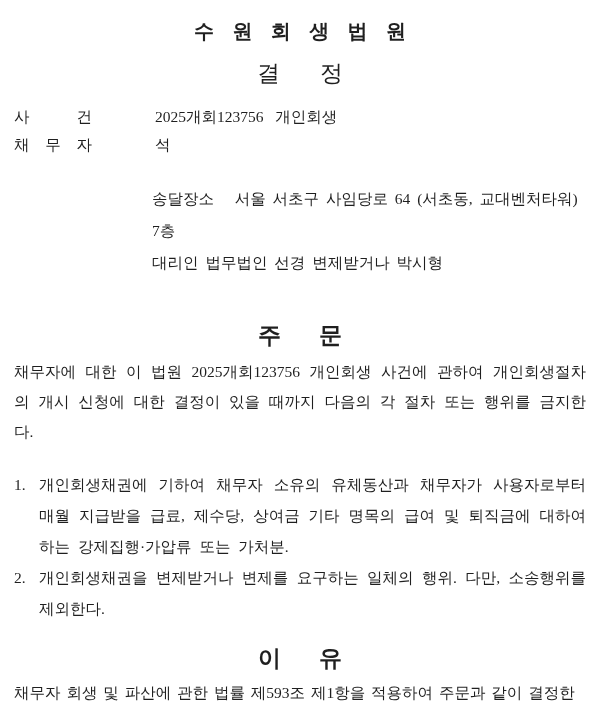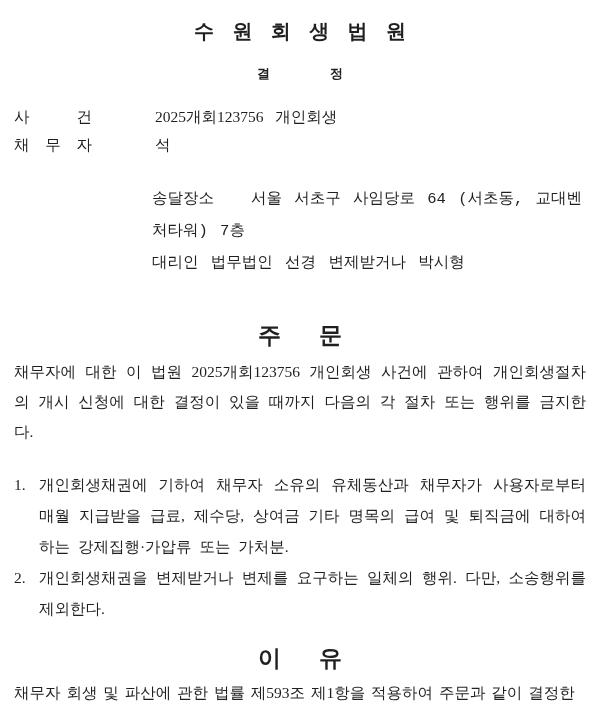--- a/index.html
+++ b/index.html
@@ -31,22 +31,22 @@
     white-space: normal;
   }
   .court-title {
     font-weight: bold;
     font-size: 20px;
     line-height: 26px;
     margin-top: 4px;
   }
   .court-title .spread { width: 212px; }
   .doc-type {
-    font-weight: bold;
-    font-size: 13px;
+    font-weight: normal;
+    font-size: 23px;
     line-height: 26px;
     margin-top: 17px;
   }
   .doc-type .spread { width: 86px; }
   .section-heading {
     font-weight: bold;
     font-size: 23px;
     line-height: 26px;
   }
   .section-heading .spread { width: 84px; }
@@ -69,21 +69,20 @@
     white-space: pre-wrap;
     font-family: Liberation Serif, serif;
   }
 
   
   .party-block {
     margin-top: 24px;
     margin-left: 138px;
     line-height: 32px;
     word-spacing: 3px;
-    font-family: Liberation Mono, monospace;
   }
   .party-line { white-space: pre-wrap; }
 
   .order-heading { margin-top: 44px; }
   .order-intro {
     margin-top: 8px;
     line-height: 30px;
     text-align: justify;
     text-align-last: left;
     word-spacing: 4px;

